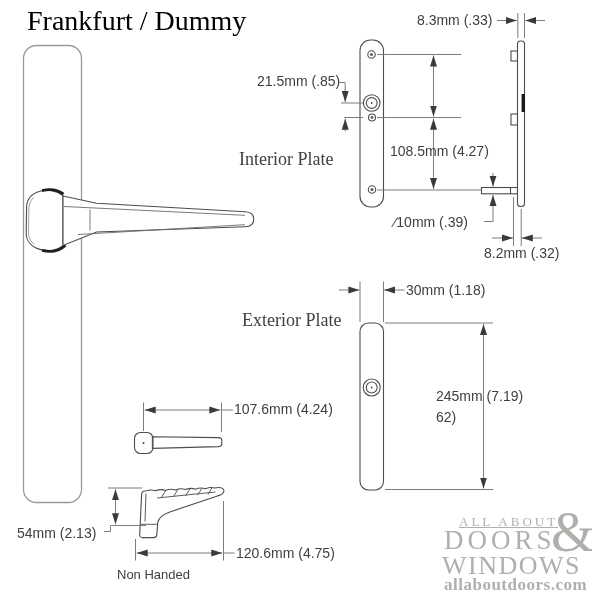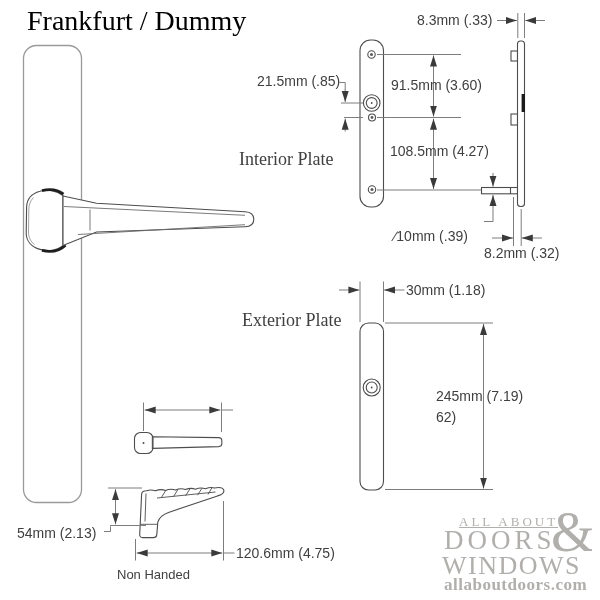--- a/index.html
+++ b/index.html
@@ -157,27 +157,27 @@
     </g>
   </svg>
 
   <div class="txt title" style="left:27px;top:5px;">Frankfurt / Dummy</div>
 
   <div class="txt serif-label" style="left:239px;top:149px;">Interior Plate</div>
   <div class="txt serif-label" style="left:242px;top:310px;">Exterior Plate</div>
 
   <div class="txt dim" style="left:417px;top:12px;">8.3mm (.33)</div>
   <div class="txt dim" style="left:257px;top:73px;">21.5mm (.85)</div>
-  <div class="txt dim" style="left:391px;top:77px;">91.5mm (3.60)</div>
   <div class="txt dim" style="left:390px;top:143px;">108.5mm (4.27)</div>
-  <div class="txt dim" style="left:394px;top:228px;">∕10mm (.39)</div>
+  <div class="txt dim" style="left:394px;top:214px;">∕10mm (.39)</div>
   <div class="txt dim" style="left:484px;top:245px;">8.2mm (.32)</div>
   <div class="txt dim" style="left:406px;top:282px;">30mm (1.18)</div>
   <div class="txt dim" style="left:436px;top:388px;">245mm (7.19)</div>
   <div class="txt dim" style="left:436px;top:409px;text-align:center;">62)</div>
+  <div class="txt dim" style="left:234px;top:401px;">107.6mm (4.24)</div>
   <div class="txt dim" style="left:17px;top:525px;">54mm (2.13)</div>
   <div class="txt dim" style="left:236px;top:545px;">120.6mm (4.75)</div>
 
   <div class="txt bold-label" style="left:117px;top:567px;">Non Handed</div>
 
   <div>
     <div class="txt logo-piece logo-small" style="left:459px;top:514px;">ALL ABOUT</div>
     <div class="txt logo-piece logo-amp" style="left:551px;top:500px;">&amp;</div>
     <div class="txt logo-piece logo-big" style="left:444px;top:525px;">DOORS</div>
     <div class="txt logo-piece logo-win" style="left:442px;top:551px;">WINDOWS</div>

